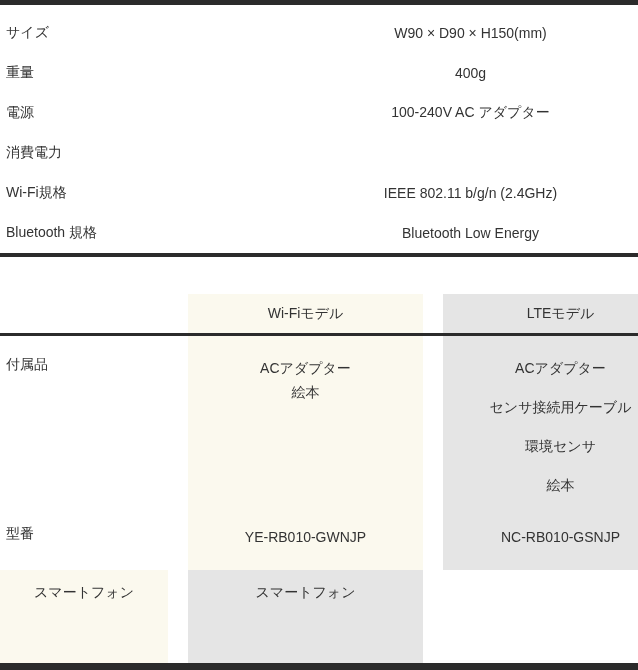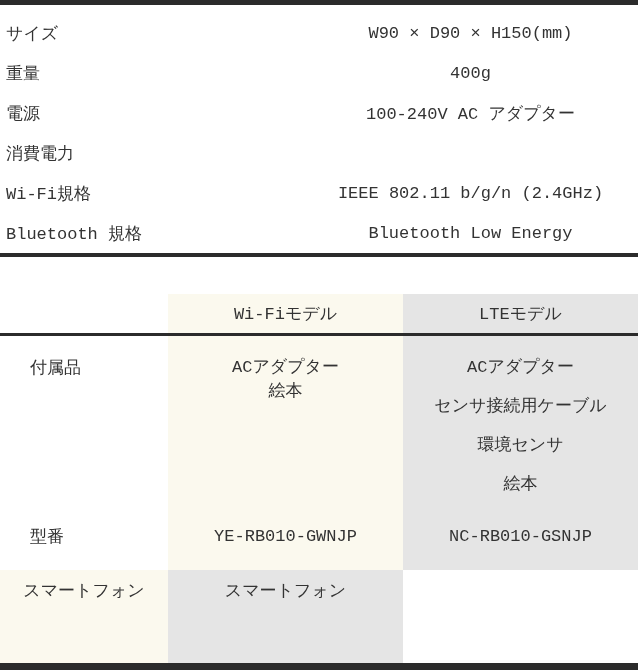--- a/index.html
+++ b/index.html
@@ -2,23 +2,23 @@
 <html><head>
 <meta charset="utf-8">
 <style>
   html, body { margin: 0; padding: 0; background: #ffffff; }
   .page {
     position: relative;
     width: 638px;
     height: 670px;
     overflow: hidden;
     background: #ffffff;
-    font-family: Liberation Mono, monospace;
+    font-family: Liberation Sans, sans-serif;
     color: #333333;
-    font-size: 17px;
+    font-size: 14px;
   }
   .bar { width: 638px; background: #2b2b2b; }
   .bar.top    { height: 5px; }
   .bar.mid    { height: 4px; }
   .bar.header-line { height: 3px; }
   .bar.bottom { height: 7px; }
 
   
   .spec-table { margin-top: 8px; }
   .spec-row {
@@ -32,34 +32,34 @@
     width: 303px;
     flex: 0 0 303px;
   }
   .spec-value { flex: 1; text-align: center; }
 
   
   .compare { margin-top: 37px; }
   .cmp-grid {
     display: grid;
     grid-template-columns: 168px 235px 235px;
+    gap: 20px;
   }
   .col-wifi { background: #fbf9ee; }
   .col-lte  { background: #e5e5e5; }
   .cmp-head {
     height: 39px;
     display: flex;
     align-items: center;
     justify-content: center;
   }
   .cmp-row-label {
     box-sizing: border-box;
     padding-left: 6px;
     text-align: left;
-    margin-left: 24px;
   }
   .cell {
     box-sizing: border-box;
     text-align: center;
   }
   .row-acc   { height: 180px; padding-top: 20px; }
   .row-model { height: 54px;  padding-top: 9px; }
   .row-req   { height: 93px;  padding-top: 10px; }
   .cell .line { line-height: 24px; margin-bottom: 15px; }
   .cell.tight .line { margin-bottom: 0; }

